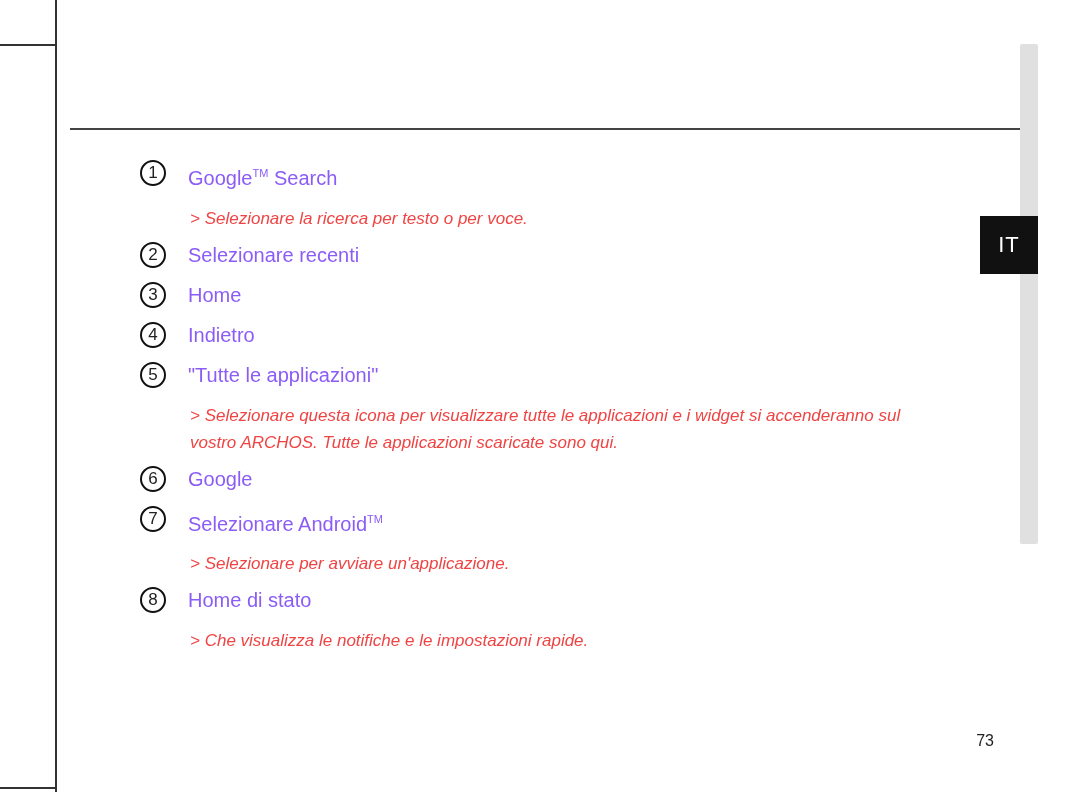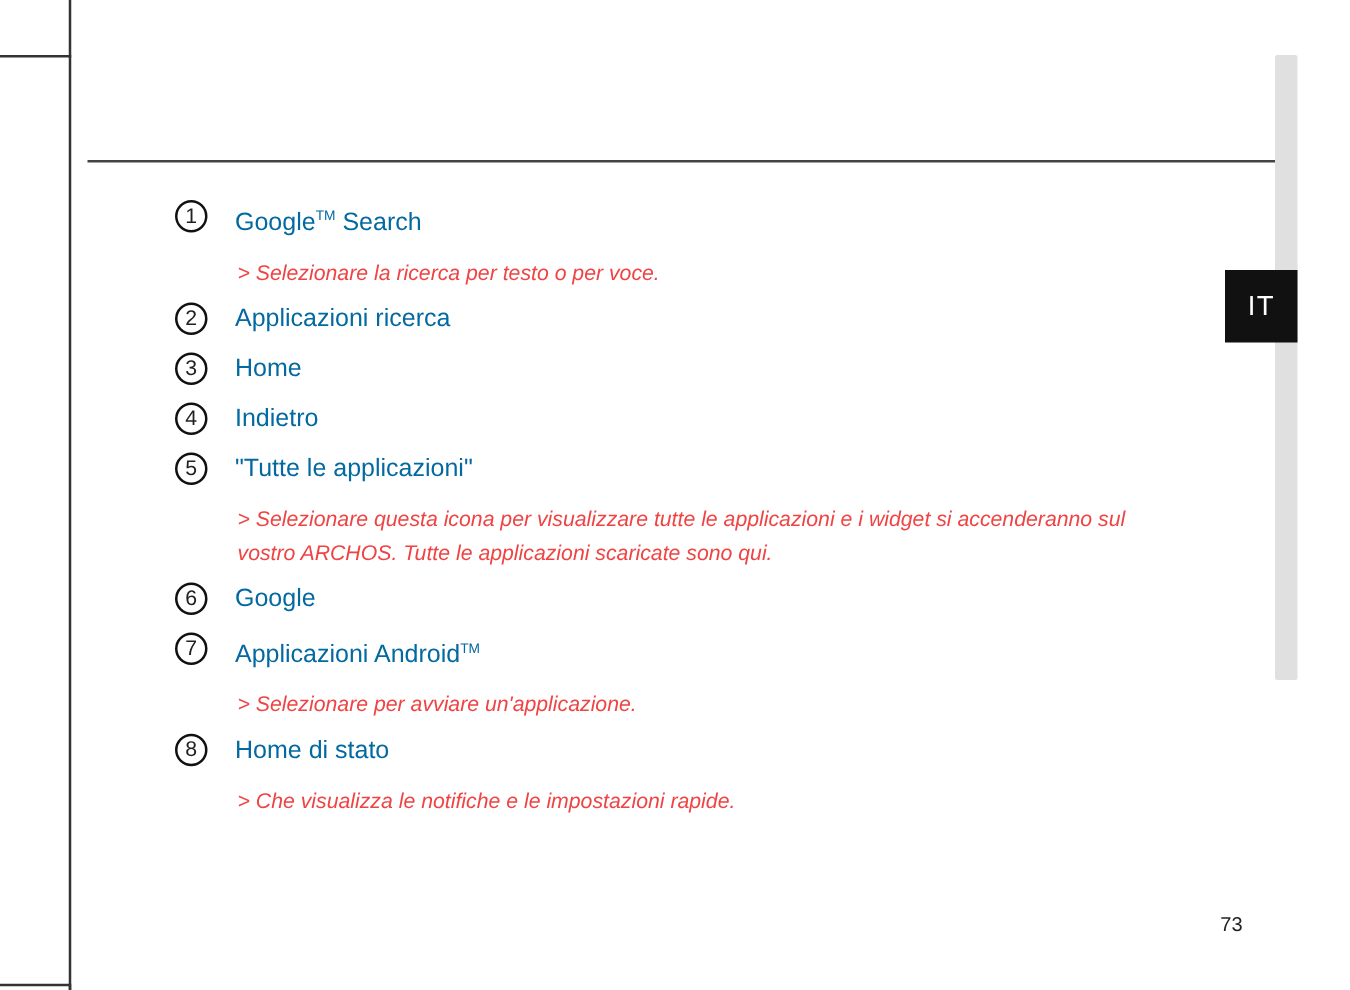--- a/index.html
+++ b/index.html
@@ -50,21 +50,21 @@
     align-items: center;
     justify-content: center;
     font-size: 17px;
     font-weight: 500;
     margin-right: 22px;
     margin-top: 0;
   }
   .label {
     font-size: 20px;
     line-height: 26px;
-    color: #0369a1;
+    color: #8b5cf6;
     text-align: right;
   }
   .sup { font-size: 11px; vertical-align: super; }
   .desc {
     margin-left: 50px;
     margin-top: 4px;
     margin-bottom: 10px;
     font-style: italic;
     font-size: 17px;
     line-height: 27px;
@@ -117,21 +117,21 @@
     <div class="item">
       <div class="num">1</div>
       <div class="label">
         <span>Google</span><span class="sup">TM</span><span> Search</span>
       </div>
     </div>
     <div class="desc"> &gt; Selezionare la ricerca per testo o per voce.</div>
 
     <div class="item">
       <div class="num">2</div>
-      <div class="label">Applicazioni ricerca</div>
+      <div class="label">Selezionare recenti</div>
     </div>
 
     <div class="item">
       <div class="num">3</div>
       <div class="label">Home</div>
     </div>
 
     <div class="item">
       <div class="num">4</div>
       <div class="label">Indietro</div>
@@ -144,21 +144,21 @@
     <div class="desc"> &gt; Selezionare questa icona per visualizzare tutte le applicazioni e i widget si accenderanno sul vostro ARCHOS. Tutte le applicazioni scaricate sono qui.</div>
 
     <div class="item">
       <div class="num">6</div>
       <div class="label">Google</div>
     </div>
 
     <div class="item">
       <div class="num">7</div>
       <div class="label">
-        <span>Applicazioni Android</span><span class="sup">TM</span><span></span>
+        <span>Selezionare Android</span><span class="sup">TM</span><span></span>
       </div>
     </div>
     <div class="desc"> &gt; Selezionare per avviare un'applicazione.</div>
 
     <div class="item">
       <div class="num">8</div>
       <div class="label">Home di stato</div>
     </div>
     <div class="desc"> &gt; Che visualizza le notifiche e le impostazioni rapide.</div>
 

